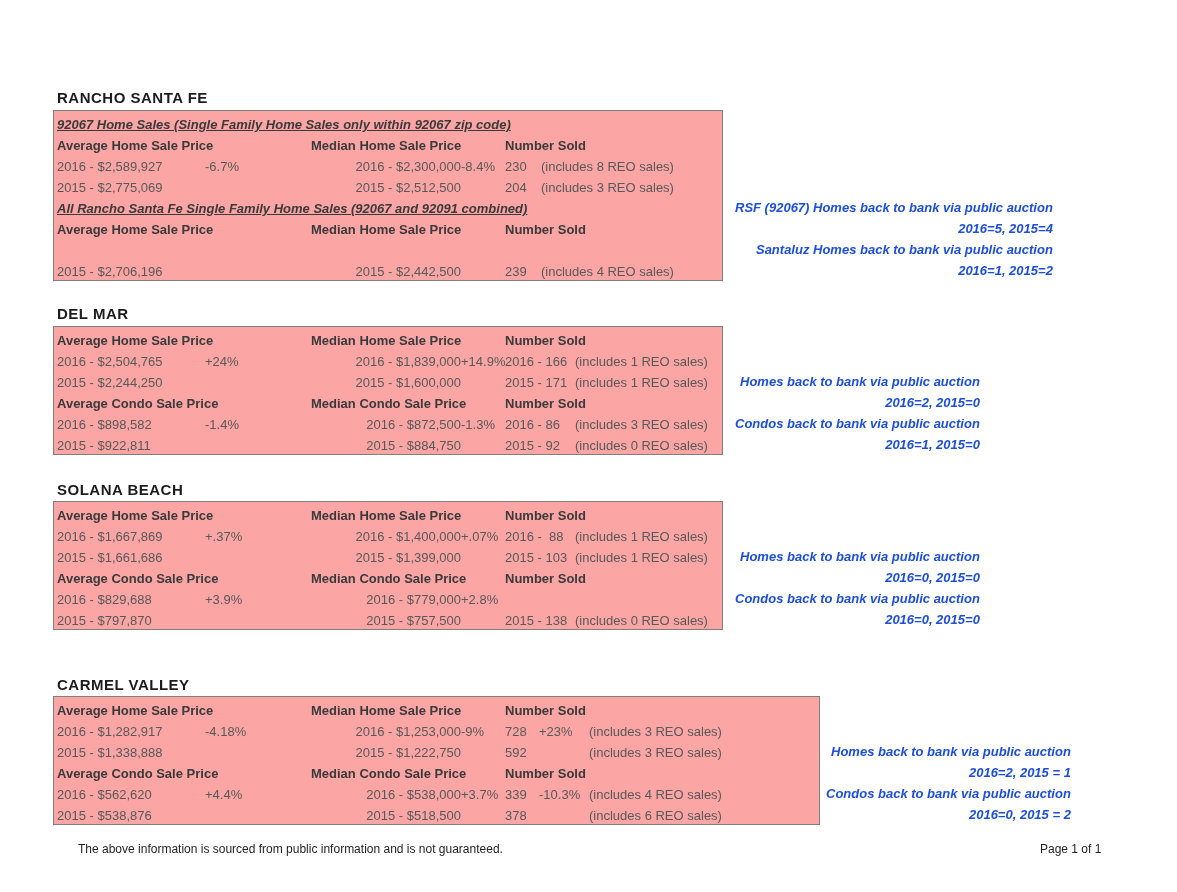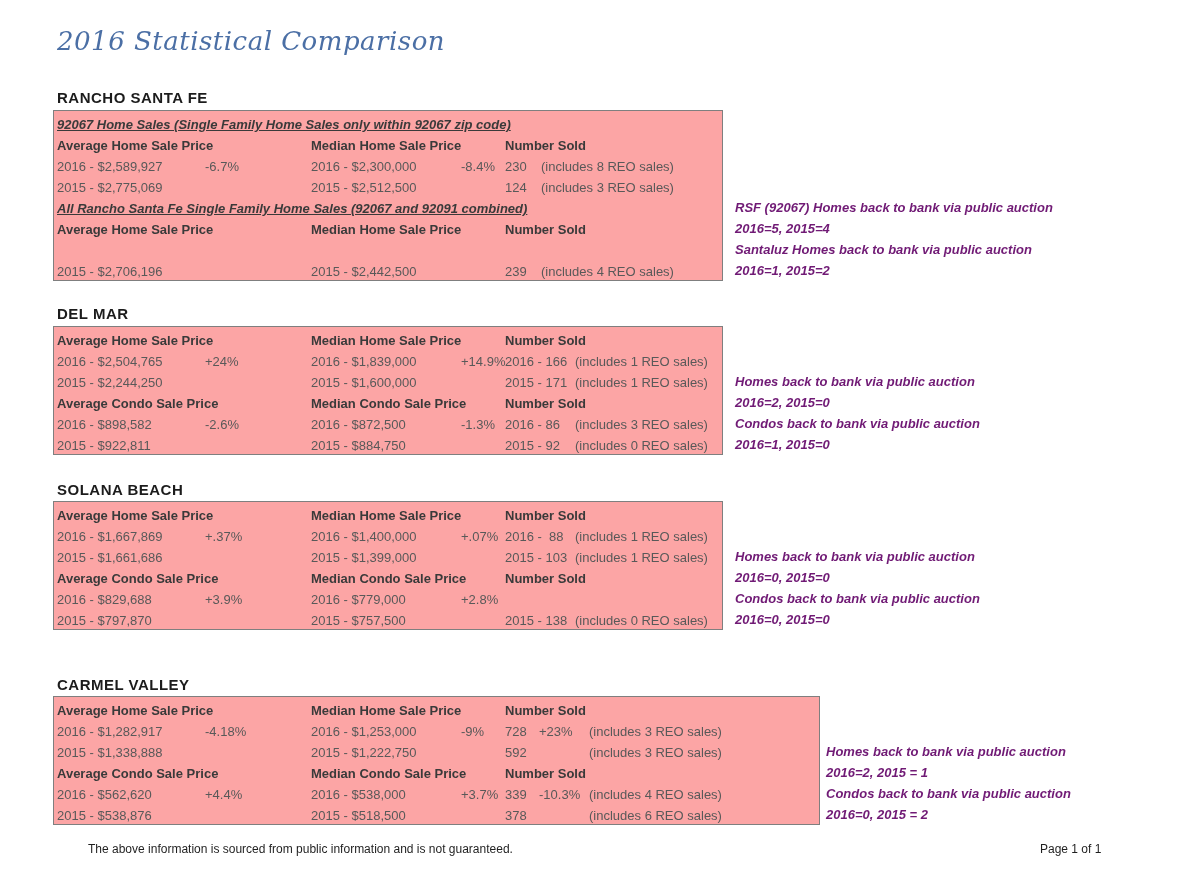--- a/index.html
+++ b/index.html
@@ -24,78 +24,78 @@
     letter-spacing:0.5px;
   }
   .tbl{
     position:absolute;
     border:1px solid #7f7f7f;
     background:#fca5a5;
   }
   .row{position:absolute;left:0;width:100%;height:21px;line-height:21px;}
   .cell{position:absolute;top:0;white-space:pre;font-size:13px;}
   .c1{left:3px;}
-  .c2{left:257px;}
+  .c2{left:257px;text-align:right;}
   .c3{left:451px;}
   .data{color:#595959;}
   .hdr{font-weight:bold;color:#3a3a3a;}
   .sub{
     font-weight:bold;font-style:italic;color:#3a3a3a;
     text-decoration:underline;
   }
   .val{display:inline-block;white-space:pre;min-width:148px;}
   .c2 .val{min-width:150px;}
   .val3{display:inline-block;white-space:pre;}
   .pct3{display:inline-block;white-space:pre;}
   .t-rsf .val3{min-width:36px;}
   .t-dm  .val3{min-width:70px;}
   .t-sb  .val3{min-width:70px;}
   .t-cv  .val3{min-width:34px;}
   .t-cv  .pct3{min-width:50px;}
   .notes{
     position:absolute;
-    color:#701a75;font-weight:bold;font-style:italic;
+    color:#1d4ed8;font-weight:bold;font-style:italic;
     font-size:13px;
+    text-align:right;
   }
   .note-line{height:21px;line-height:21px;white-space:pre;}
   .footer-left{
-    position:absolute;left:88px;top:842px;
+    position:absolute;left:78px;top:842px;
     font-size:12px;color:#1f1f1f;
   }
   .footer-right{
     position:absolute;left:1040px;top:842px;
     font-size:12px;color:#1f1f1f;
   }
 </style>
 </head>
 <body>
 
 <div class="page">
 
-  <div class="title">2016 Statistical Comparison</div>
 
   <div class="sec-heading" style="left:57px;top:89px">RANCHO SANTA FE</div>
   <div class="tbl t-rsf" style="left:53px;top:110px;width:668px;height:169px">
     <div class="row" style="top:3px">
       <span class="cell c1 sub">92067 Home Sales (Single Family Home Sales only within 92067 zip code)</span>
     </div>
     <div class="row" style="top:24px">
       <span class="cell c1 hdr">Average Home Sale Price</span>
       <span class="cell c2 hdr">Median Home Sale Price</span>
       <span class="cell c3 hdr">Number Sold</span>
     </div>
     <div class="row" style="top:45px">
       <span class="cell c1 data"><span class="val">2016 - $2,589,927</span><span>-6.7%</span></span>
       <span class="cell c2 data"><span class="val">2016 - $2,300,000</span><span>-8.4%</span></span>
       <span class="cell c3 data"><span class="val3">230</span><span class="pct3"></span><span>(includes 8 REO sales)</span></span>
     </div>
     <div class="row" style="top:66px">
       <span class="cell c1 data"><span class="val">2015 - $2,775,069</span></span>
       <span class="cell c2 data"><span class="val">2015 - $2,512,500</span></span>
-      <span class="cell c3 data"><span class="val3">124</span><span class="pct3"></span><span>(includes 3 REO sales)</span></span>
+      <span class="cell c3 data"><span class="val3">204</span><span class="pct3"></span><span>(includes 3 REO sales)</span></span>
     </div>
     <div class="row" style="top:87px">
       <span class="cell c1 sub">All Rancho Santa Fe Single Family Home Sales (92067 and 92091 combined)</span>
     </div>
     <div class="row" style="top:108px">
       <span class="cell c1 hdr">Average Home Sale Price</span>
       <span class="cell c2 hdr">Median Home Sale Price</span>
       <span class="cell c3 hdr">Number Sold</span>
     </div>
     <div class="row" style="top:150px">
@@ -127,21 +127,21 @@
       <span class="cell c1 data"><span class="val">2015 - $2,244,250</span></span>
       <span class="cell c2 data"><span class="val">2015 - $1,600,000</span></span>
       <span class="cell c3 data"><span class="val3">2015 - 171</span><span class="pct3"></span><span>(includes 1 REO sales)</span></span>
     </div>
     <div class="row" style="top:66px">
       <span class="cell c1 hdr">Average Condo Sale Price</span>
       <span class="cell c2 hdr">Median Condo Sale Price</span>
       <span class="cell c3 hdr">Number Sold</span>
     </div>
     <div class="row" style="top:87px">
-      <span class="cell c1 data"><span class="val">2016 - $898,582</span><span>-2.6%</span></span>
+      <span class="cell c1 data"><span class="val">2016 - $898,582</span><span>-1.4%</span></span>
       <span class="cell c2 data"><span class="val">2016 - $872,500</span><span>-1.3%</span></span>
       <span class="cell c3 data"><span class="val3">2016 - 86</span><span class="pct3"></span><span>(includes 3 REO sales)</span></span>
     </div>
     <div class="row" style="top:108px">
       <span class="cell c1 data"><span class="val">2015 - $922,811</span></span>
       <span class="cell c2 data"><span class="val">2015 - $884,750</span></span>
       <span class="cell c3 data"><span class="val3">2015 - 92</span><span class="pct3"></span><span>(includes 0 REO sales)</span></span>
     </div>
   </div>
   <div class="notes" style="left:735px;top:371px">

